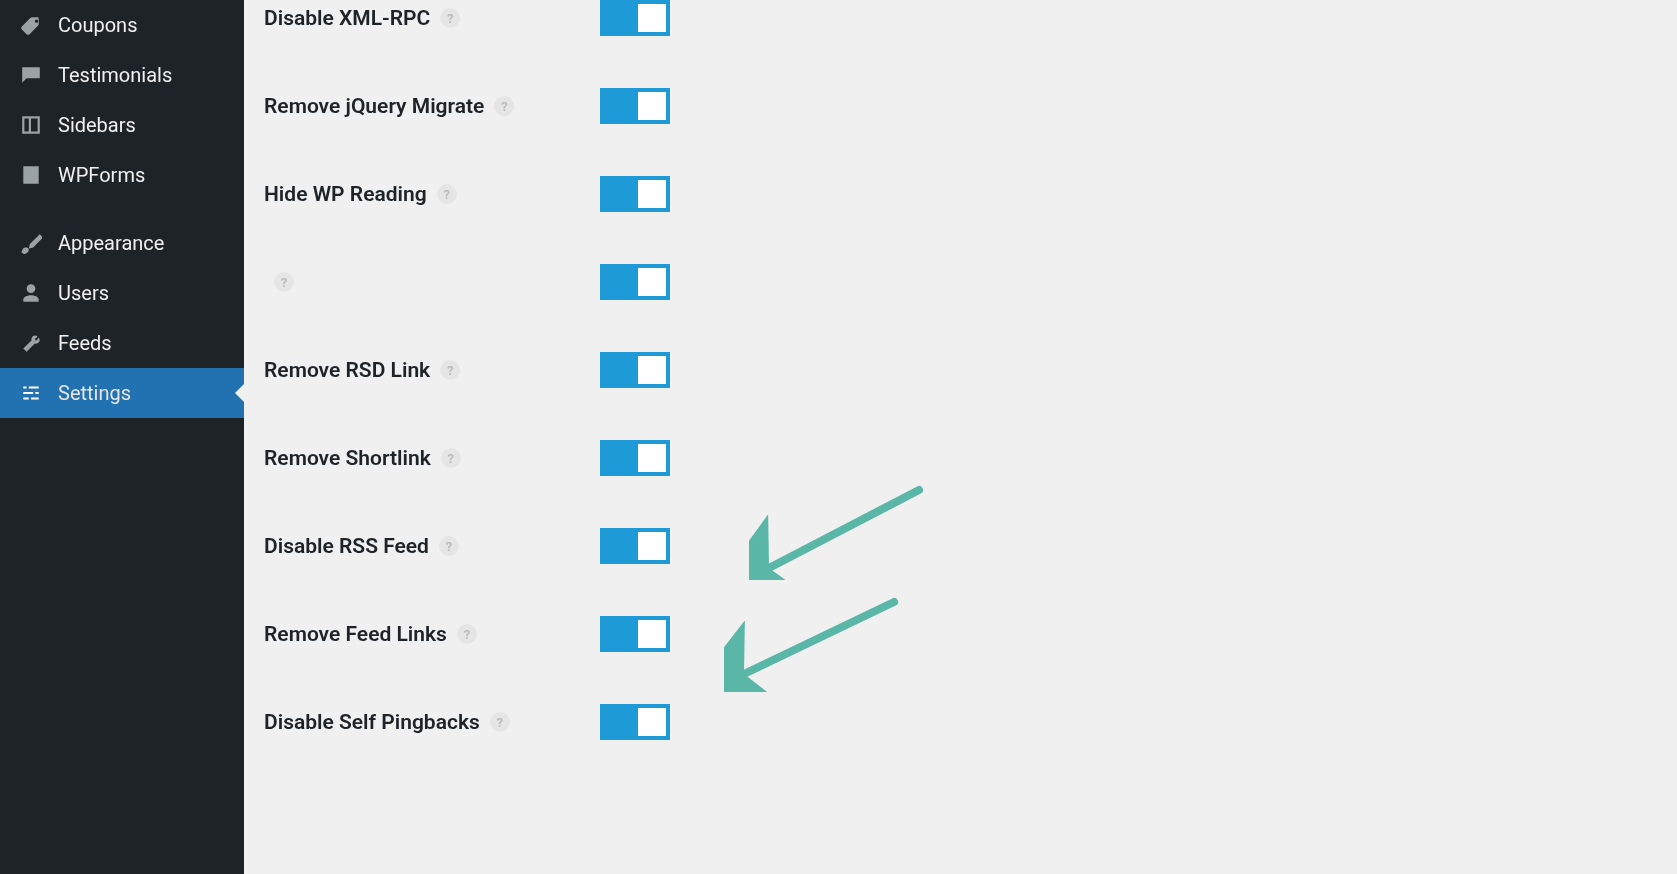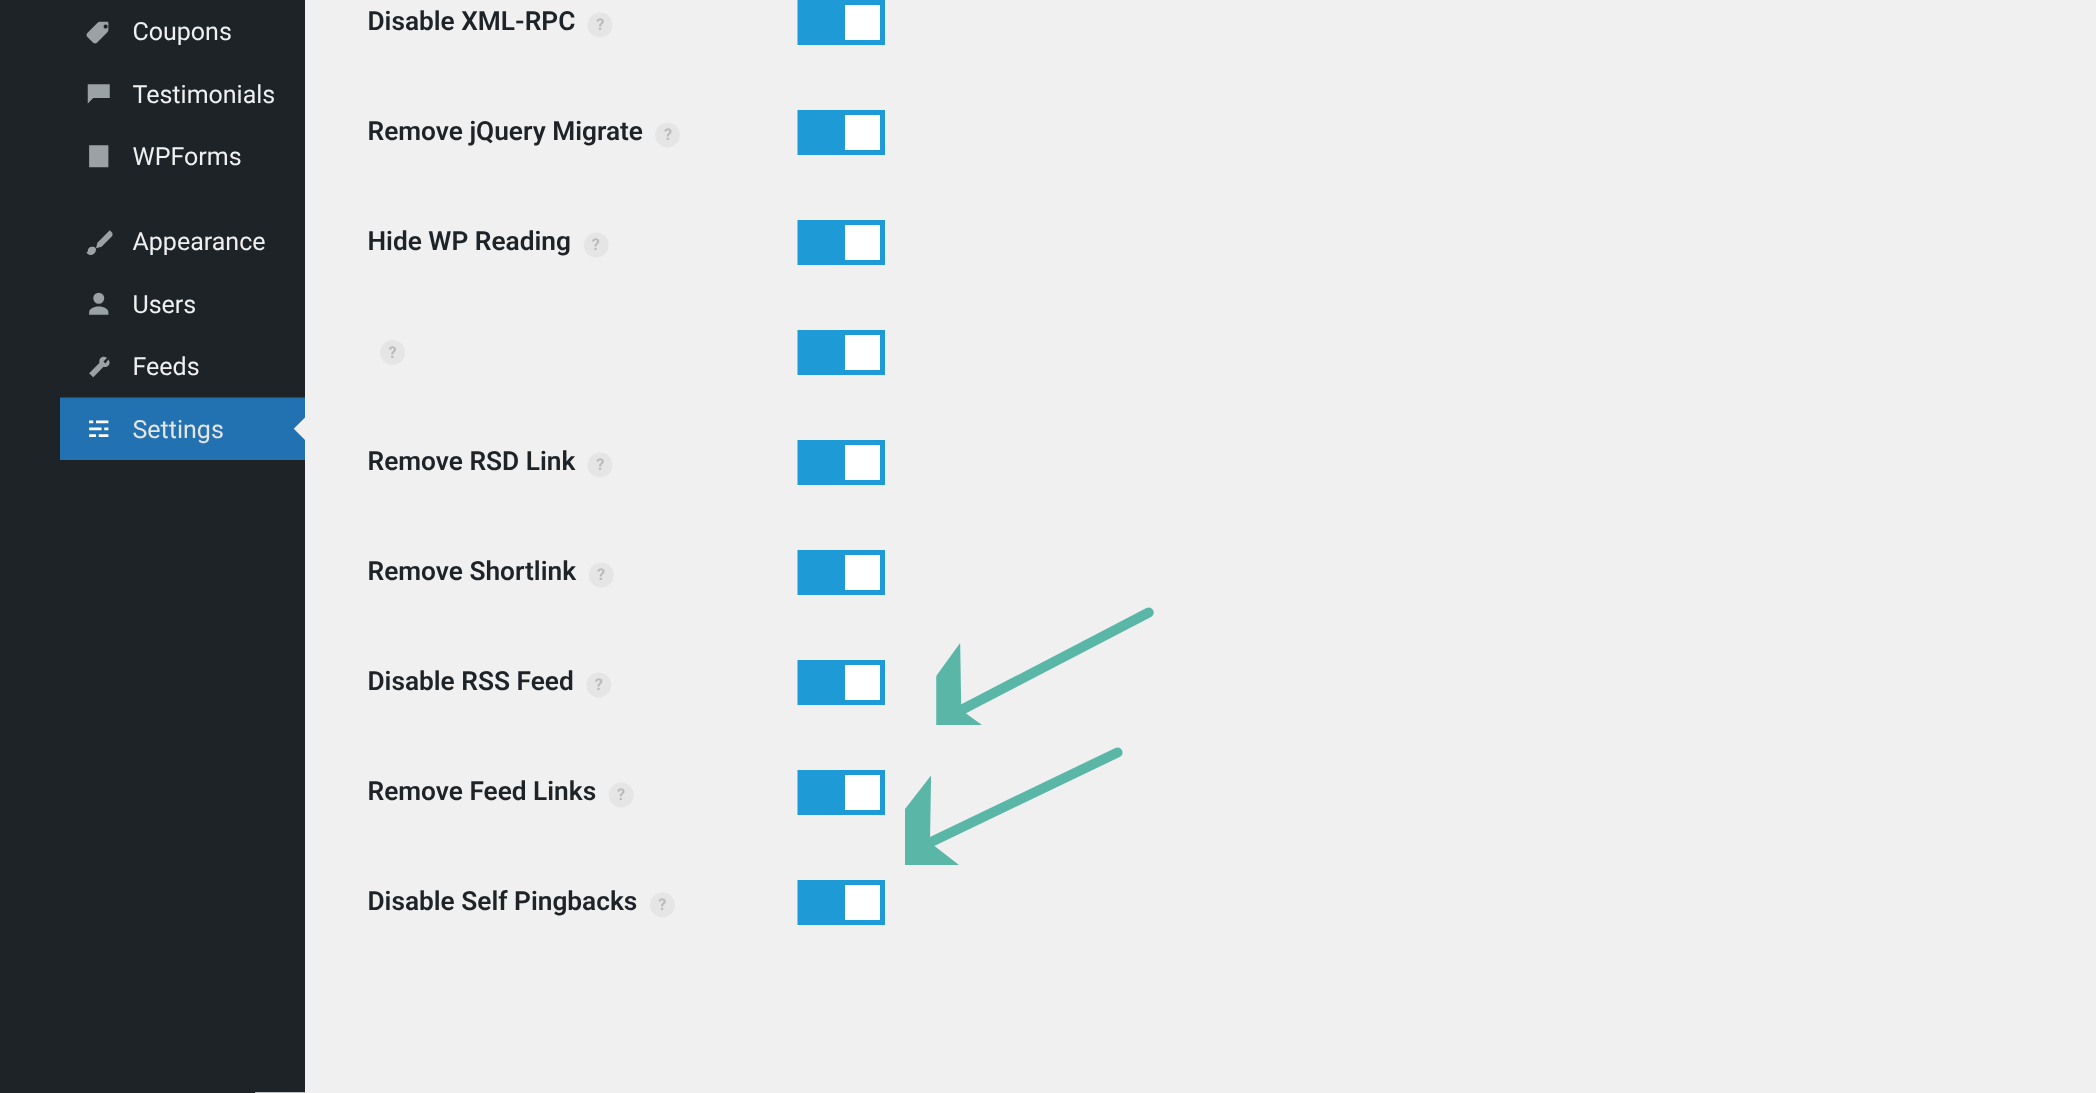--- a/index.html
+++ b/index.html
@@ -17,21 +17,20 @@
   flex-shrink: 0;
 }
 .sidebar-item {
   display: flex;
   align-items: center;
   padding: 12px 18px;
   color: #f0f0f1;
   font-size: 20px;
   cursor: pointer;
   position: relative;
-  margin-left: 48px;
 }
 .sidebar-item.spaced-top {
   margin-top: 18px;
 }
 .sidebar-item .icon {
   width: 26px;
   height: 26px;
   margin-right: 14px;
   display: inline-flex;
   align-items: center;
@@ -73,27 +72,27 @@
 .settings-table {
   width: 100%;
 }
 .settings-row {
   display: flex;
   align-items: center;
   padding: 26px 0;
 }
 .settings-row:first-child { padding-top: 0; }
 .setting-label {
-  width: 394px;
-  padding-left: 50px;
+  width: 356px;
+  padding-left: 20px;
   font-size: 21px;
   font-weight: 600;
   color: #1d2327;
   display: flex;
-  align-items: flex-end;
+  align-items: center;
 }
 .help-icon {
   width: 20px;
   height: 20px;
   margin-left: 10px;
   border-radius: 50%;
   background: #e5e5e5;
   color: #bbb;
   display: inline-flex;
   align-items: center;
@@ -138,20 +137,28 @@
     </span>
     <span>Coupons</span>
   </div>
   <div class="sidebar-item">
     <span class="icon">
       <svg width="22" height="22" viewBox="0 0 20 20">
           <path d="M2 3h16v10H6l-4 4V3zm3 3h10v2H5V6zm0 3h7v2H5V9z"></path>
         </svg>
     </span>
     <span>Testimonials</span>
+  </div>
+  <div class="sidebar-item">
+    <span class="icon">
+      <svg width="22" height="22" viewBox="0 0 20 20">
+          <path d="M2 2h16v16H2V2zm2 2v12h4V4H4zm6 0v12h6V4h-6z"></path>
+        </svg>
+    </span>
+    <span>Sidebars</span>
   </div>
   <div class="sidebar-item">
     <span class="icon">
       <svg width="22" height="22" viewBox="0 0 20 20">
           <path d="M3 2h14v16H3V2zm2 3h10v2H5V5zm0 4h10v2H5V9zm0 4h6v2H5v-2z"></path>
         </svg>
     </span>
     <span>WPForms</span>
   </div>
   <div class="sidebar-item spaced-top">

